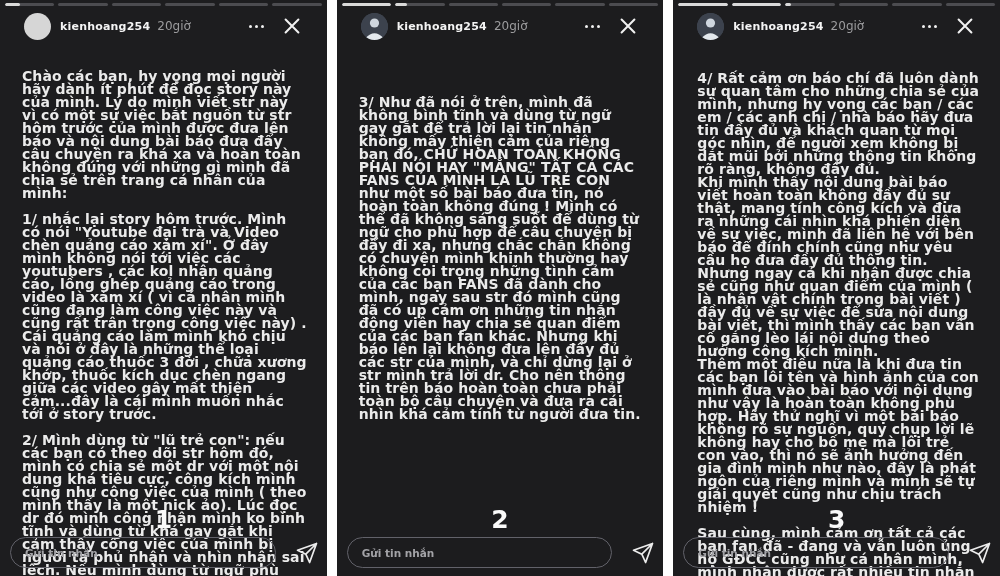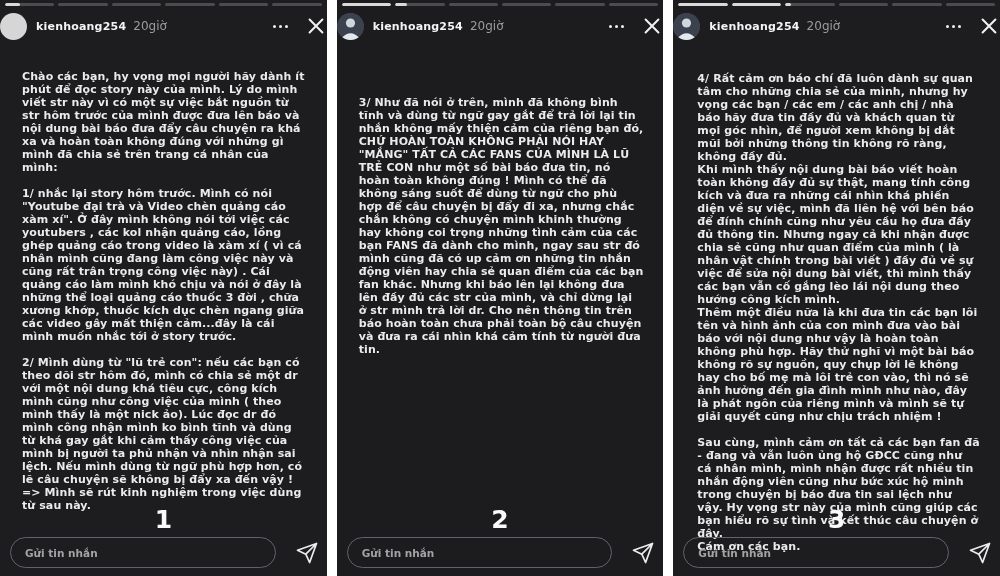--- a/index.html
+++ b/index.html
@@ -20,42 +20,42 @@
   .progress-row {
     position:absolute; top:3px; left:5px; right:5px;
     display:flex; gap:4px; height:3px;
   }
   .seg { flex:1; height:3px; background:#4c4c50; border-radius:2px; overflow:hidden; }
   .seg-fill { height:100%; background:#d9d9d9; border-radius:2px; }
 
   
   .header {
     position:absolute; top:10px; left:0; right:0; height:32px;
-    display:flex; align-items:center; padding:0 0; gap:9px;
+    display:flex; align-items:center; padding:0 24px; gap:9px;
   }
   .avatar {
     width:27px; height:27px; border-radius:50%; flex:0 0 auto;
     background:#d6d6d6; overflow:hidden; position:relative;
   }
   .avatar.photo { background:#434a56; }
   .avatar svg { display:block; width:100%; height:100%; }
   .username { color:#f4f4f4; font-size:11px; font-weight:700; letter-spacing:.2px; }
   .time { color:#9c9c9e; font-size:12px; font-weight:400; margin-left:-2px; }
   .spacer { flex:1; }
   .more { display:flex; gap:3px; align-items:center; padding:6px 2px; cursor:pointer; }
   .more i { width:3px; height:3px; border-radius:50%; background:#f1f1f1; display:block; }
   .close { width:22px; height:22px; cursor:pointer; margin-left:6px; }
   .close svg { display:block; }
 
   
   .body { padding:70px 20px 0 22px; }
   .panel.p2 .body { padding-top:96px; }
   .panel.p3 .body { padding-top:72px; padding-left:24px; }
   .body p {
-    color:#ebebeb; font-size:11px; font-weight:700; line-height:13px;
+    color:#ebebeb; font-size:14px; font-weight:700; line-height:13px;
     letter-spacing:.1px; white-space:pre-line; margin-bottom:13px;
     text-shadow:0 0 1px rgba(0,0,0,.4);
   }
 
   
   .page-number {
     position:absolute; bottom:42px; left:0; right:0; text-align:center;
     color:#fafafa; font-size:25px; font-weight:700;
   }
 

